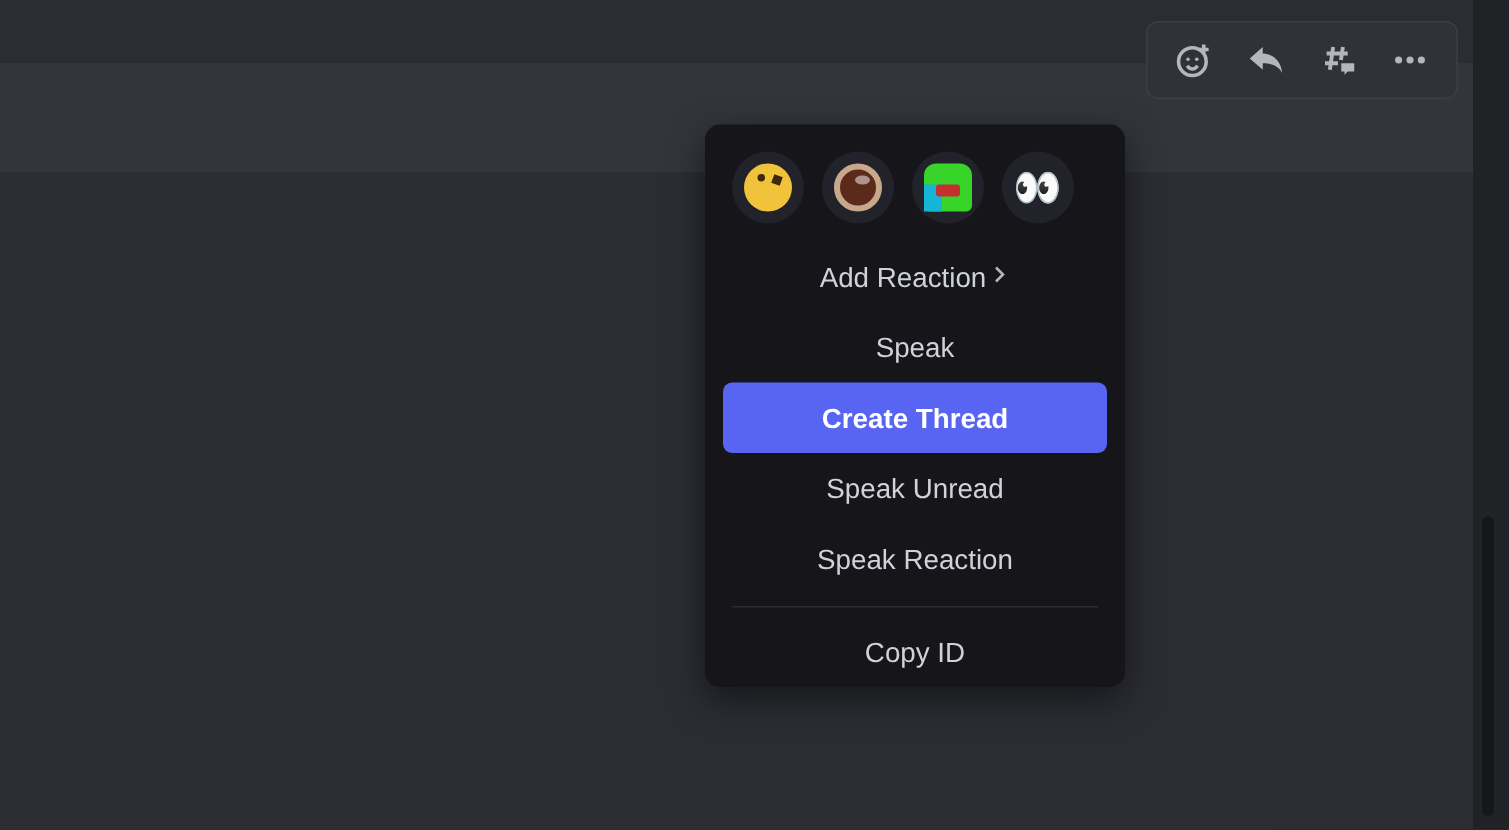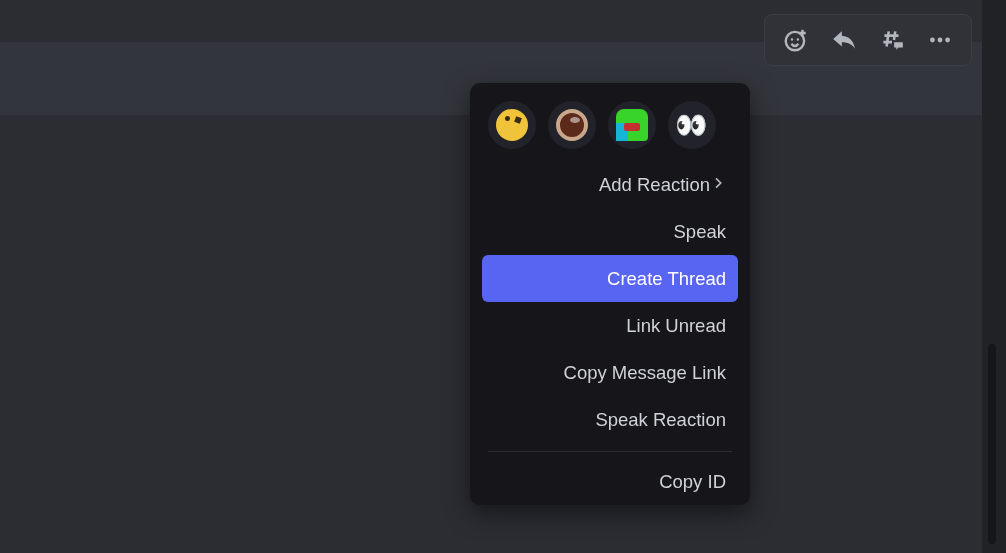--- a/index.html
+++ b/index.html
@@ -29,26 +29,26 @@
       position: absolute; left: 470px; top: 83px; width: 280px;
       background: #15151a; border-radius: 10px;
       padding: 12px 12px 0 12px;
       box-shadow: 0 8px 24px rgba(0,0,0,0.5);
     }
     .emoji-row { display:flex; gap:12px; padding: 6px 6px 12px 6px; }
     .emoji-pill { width:48px; height:48px; border-radius:50%; background:#22232a; display:flex; align-items:center; justify-content:center; cursor:pointer; }
     .emoji-pill span { font-size:26px; line-height:1; }
 
     .menu-item {
-      display:flex; align-items:center; justify-content:flex-end;
+      display:flex; align-items:center; justify-content:center;
       height: 47px; padding: 0 12px; border-radius:6px;
       color:#cfd2d8; font-size:18.5px; font-weight:500;
       cursor:pointer;
     }
-    .menu-item.hl { background:#5865f2; color:#ffffff; font-weight:400; }
+    .menu-item.hl { background:#5865f2; color:#ffffff; font-weight:700; }
     .menu-item .chev { color:#b2b6bd; }
     .sep { height:1px; background:#2c2e36; margin: 8px 6px 6px 6px; }
 
     .emoji-inner-yellow { width:32px;height:32px;border-radius:50%;background:#f1c33b;position:relative; }
     .emoji-inner-yellow::before{content:"";position:absolute;left:9px;top:7px;width:5px;height:5px;background:#3b2a0e;border-radius:50%;}
     .emoji-inner-yellow::after{content:"";position:absolute;right:7px;top:8px;width:6px;height:6px;background:#3b2a0e;transform:rotate(20deg);}
     .emoji-inner-brown { width:32px;height:32px;border-radius:50%;background:#5b2a1b;border:4px solid #c9a78b;position:relative; }
     .emoji-inner-brown::after{content:"";position:absolute;right:4px;top:4px;width:10px;height:6px;background:rgba(255,255,255,.5);border-radius:50%;}
     .emoji-inner-green { width:32px;height:32px;border-radius:8px 8px 4px 4px;background:#39d429;position:relative; }
     .emoji-inner-green::before{content:"";position:absolute;left:0;bottom:0;width:12px;height:18px;background:#16b4d6;}
@@ -117,24 +117,21 @@
         </svg>
     </span>
   </div>
   <div class="menu-item">
     <span>Speak</span>
   </div>
   <div class="menu-item hl">
     <span>Create Thread</span>
   </div>
   <div class="menu-item">
-    <span>Link Unread</span>
-  </div>
-  <div class="menu-item">
-    <span>Copy Message Link</span>
+    <span>Speak Unread</span>
   </div>
   <div class="menu-item">
     <span>Speak Reaction</span>
   </div>
   <div class="sep"></div>
   <div class="menu-item">
     <span>Copy ID</span>
   </div>
 </div>
 

